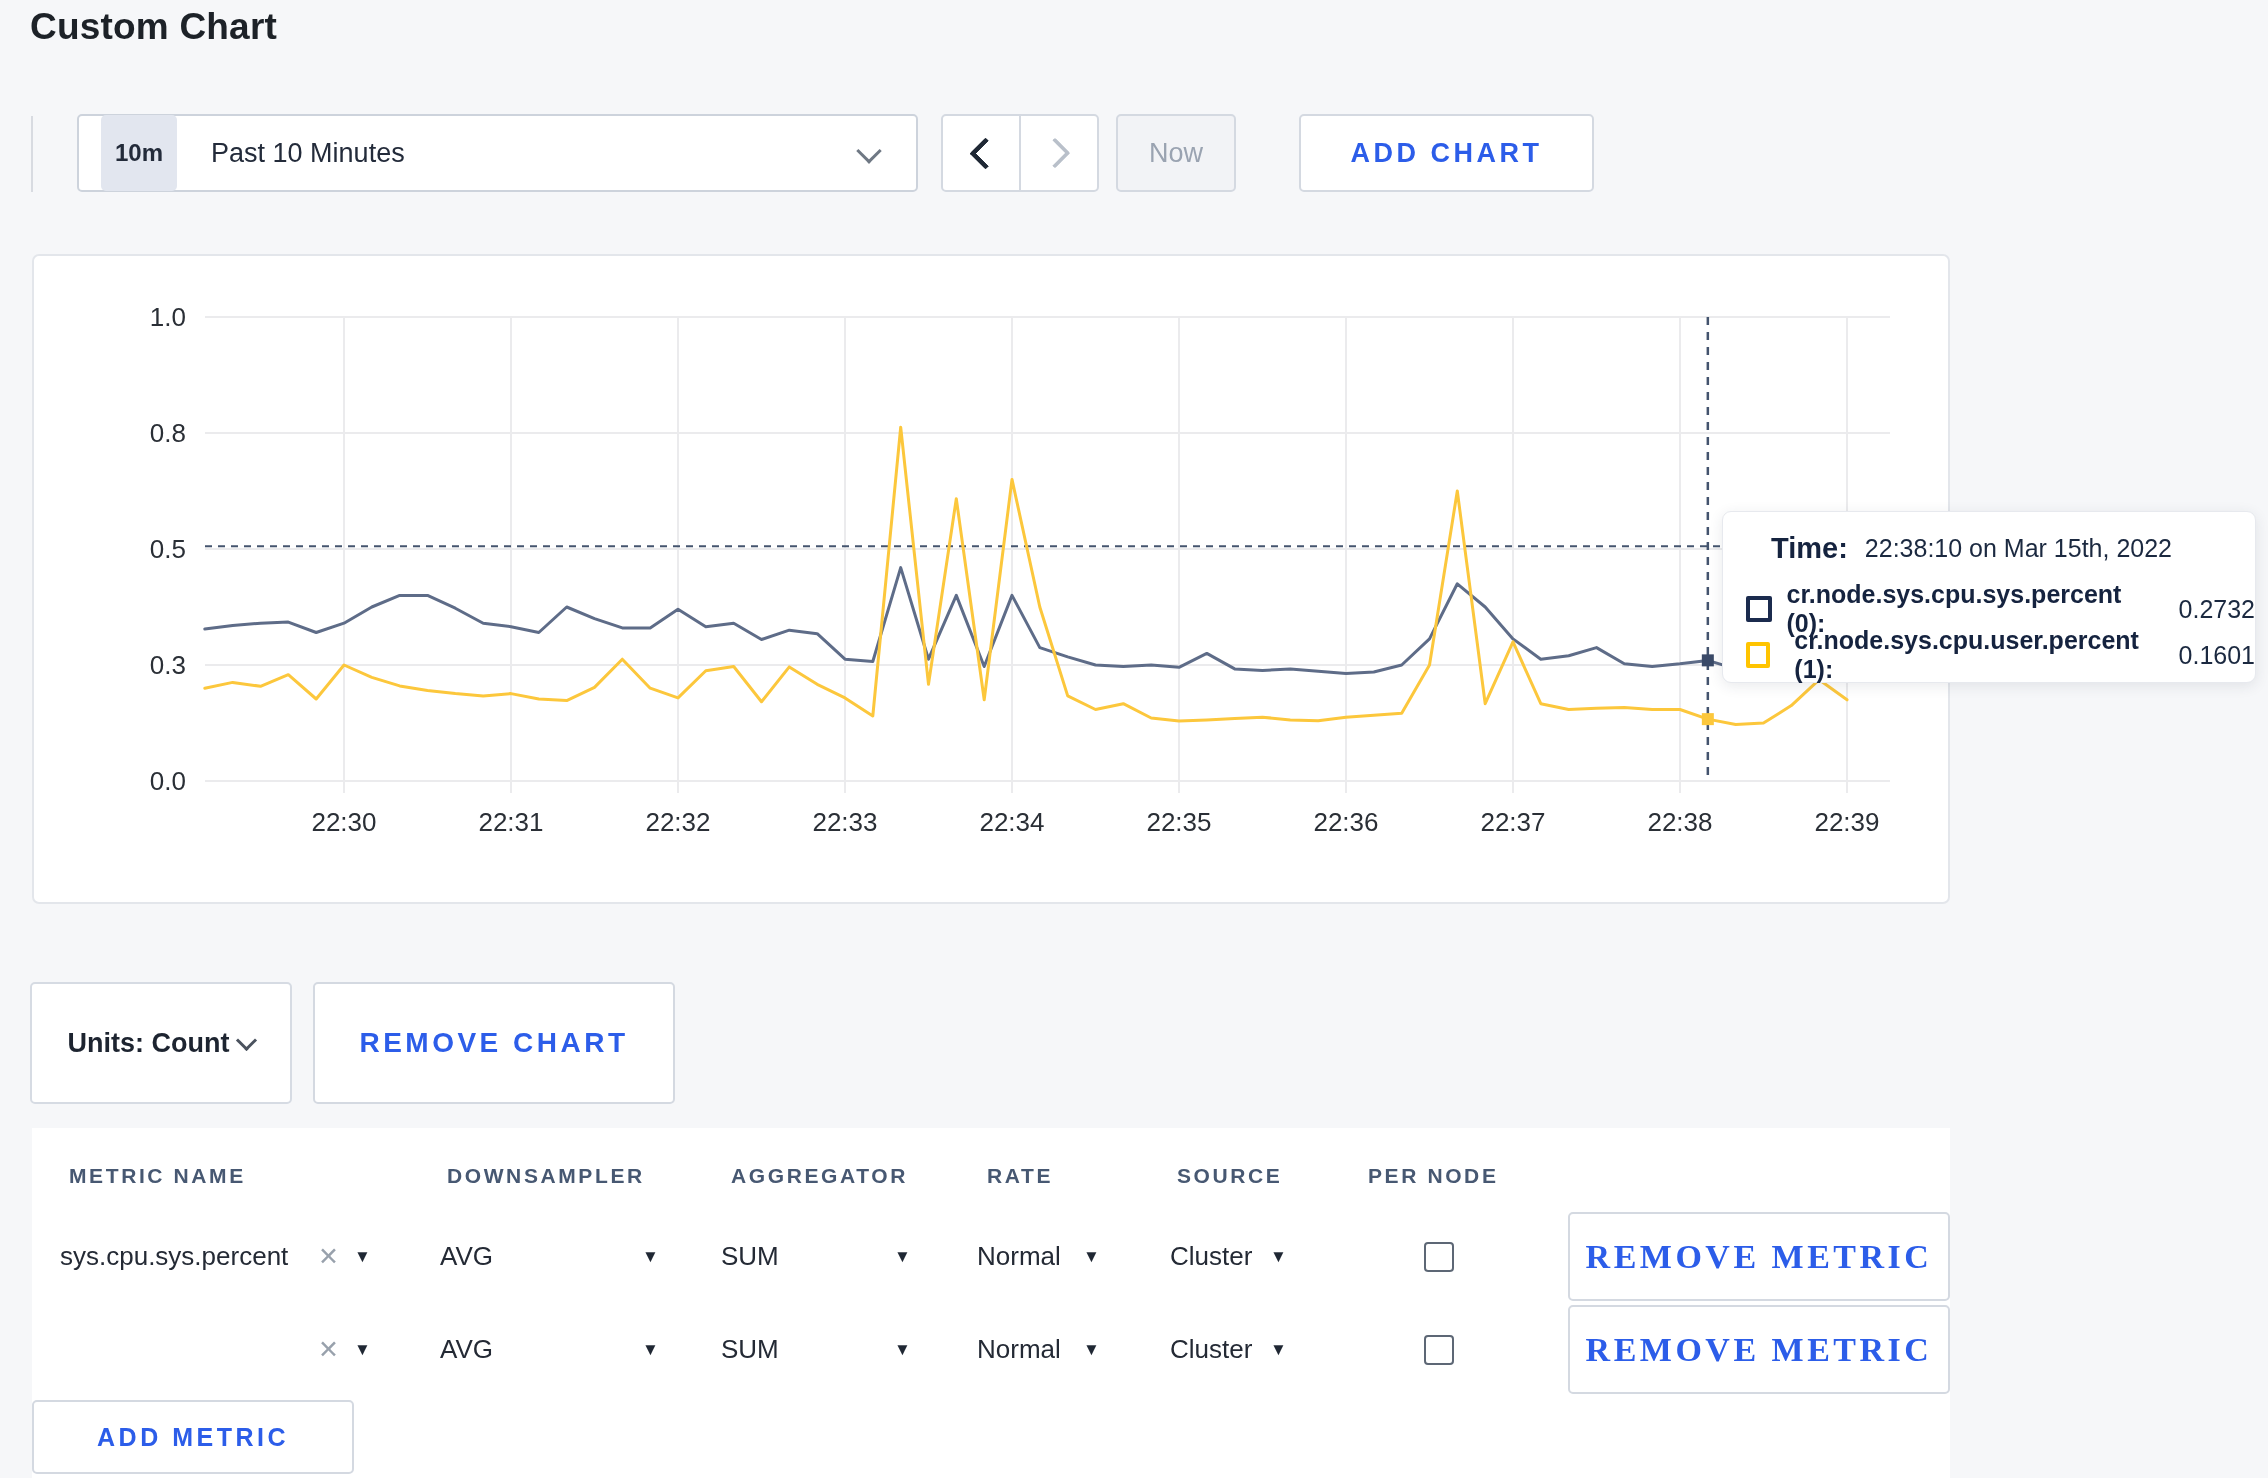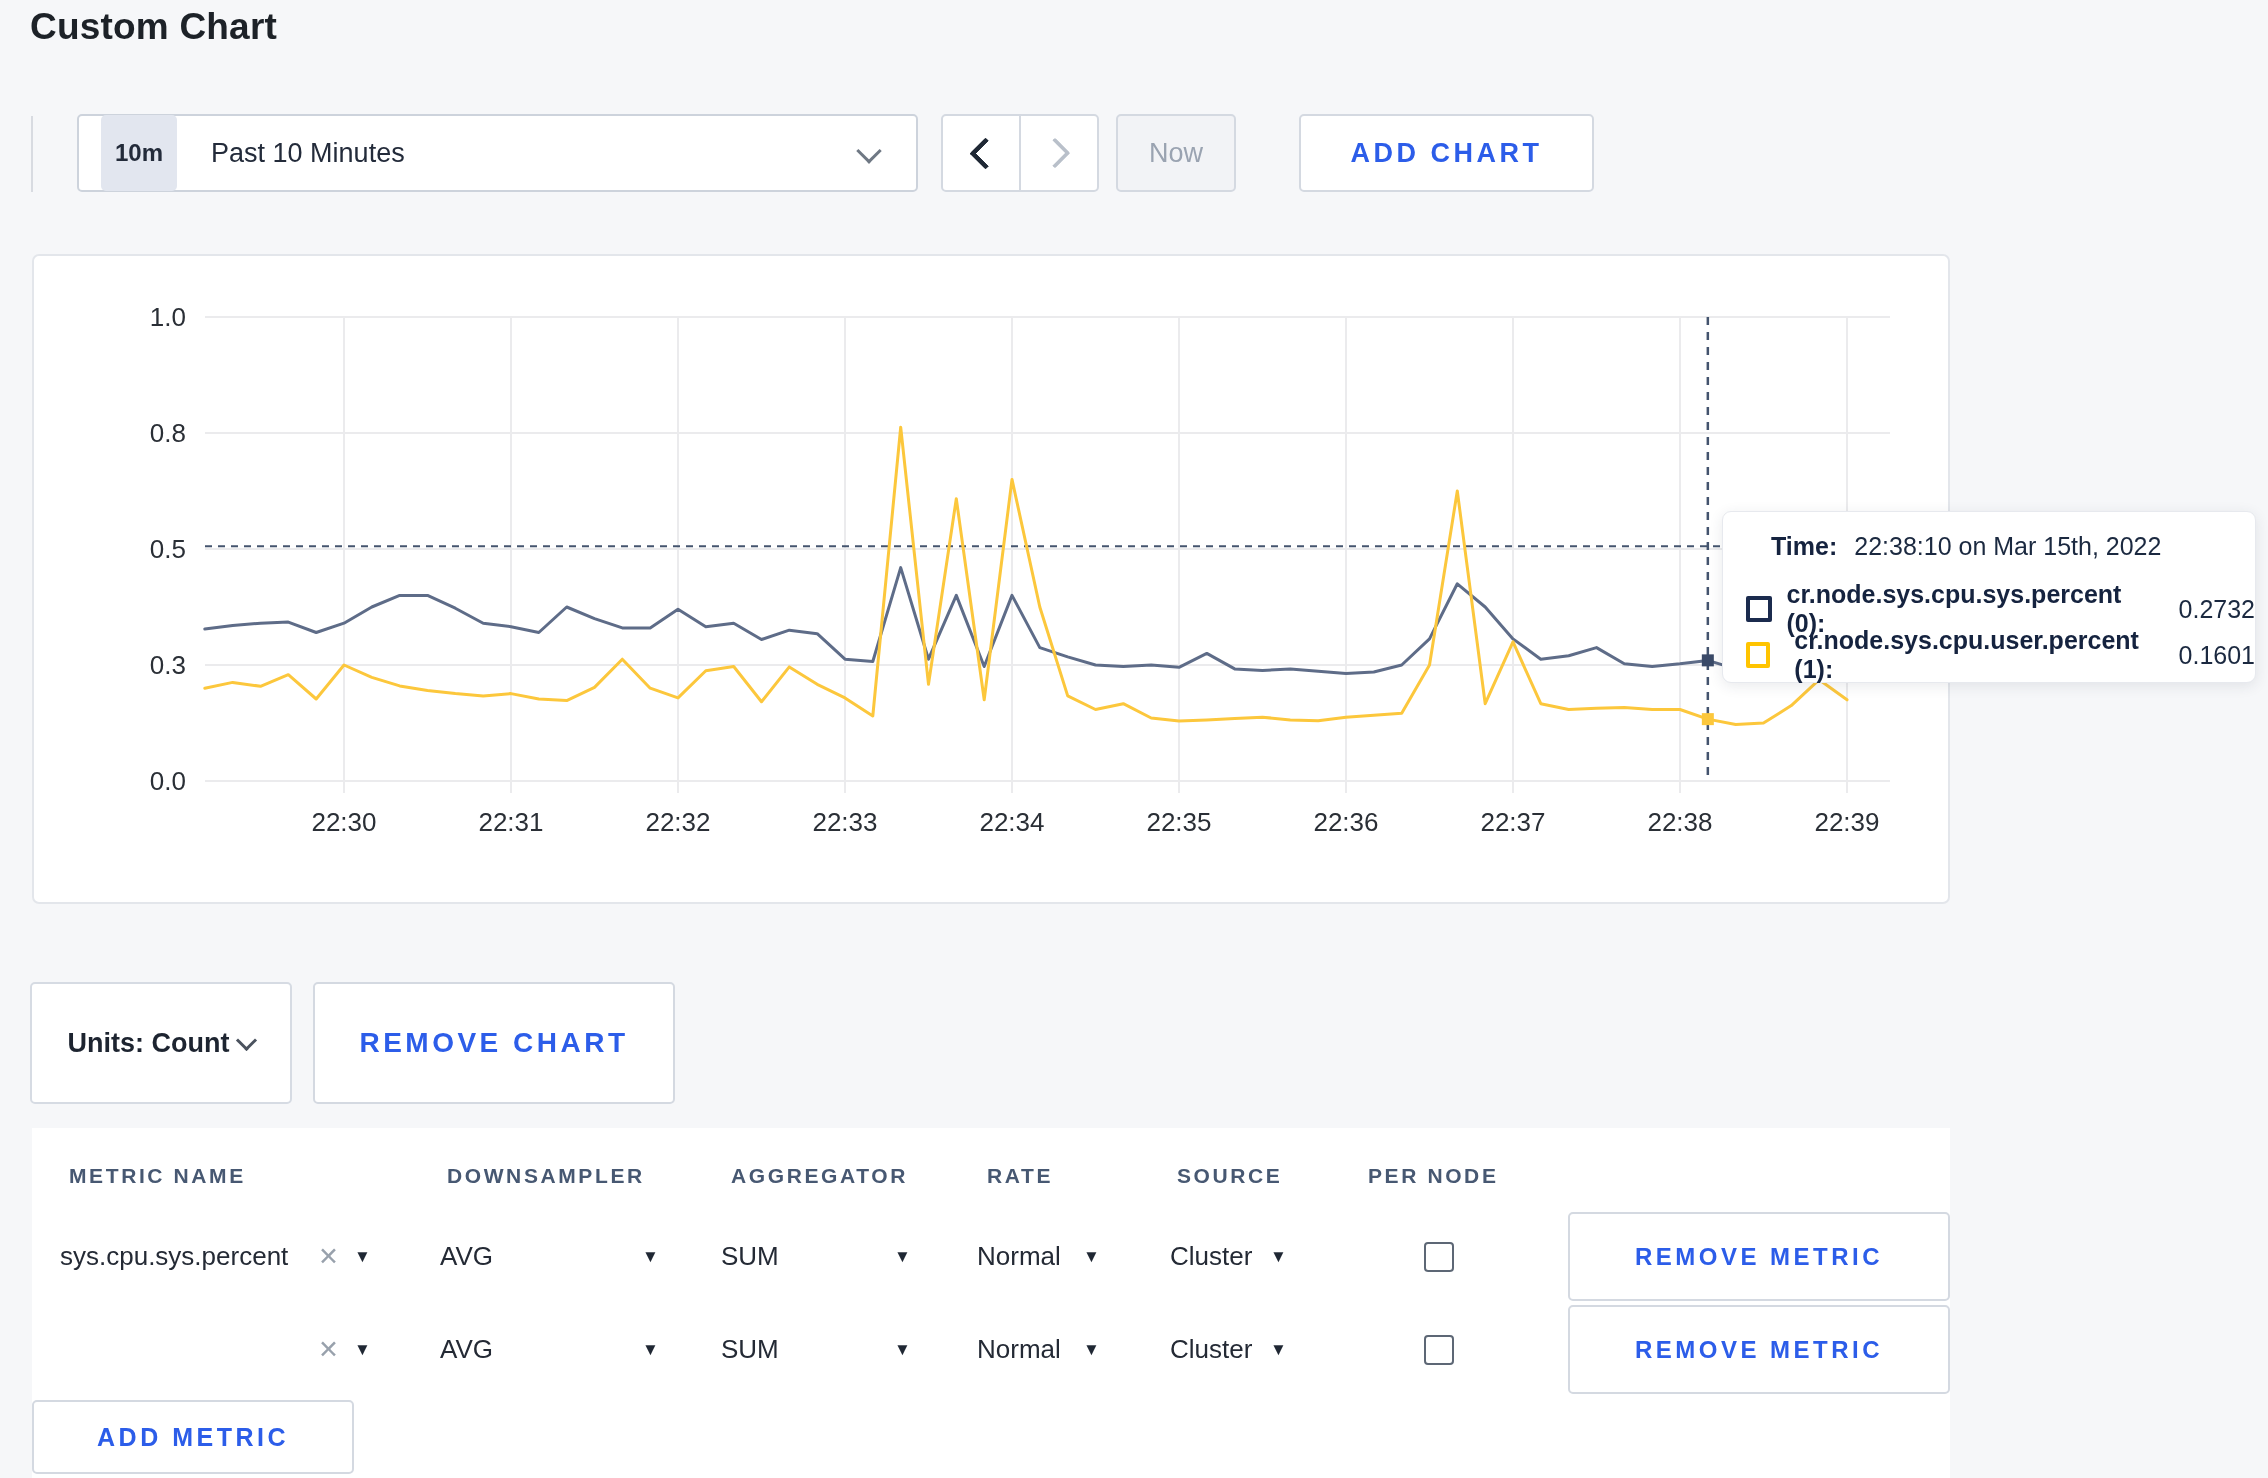--- a/index.html
+++ b/index.html
@@ -66,21 +66,21 @@
   }
   .chart-card svg{position:absolute;left:0;top:0;}
   
   .chart-tooltip{
     position:absolute;left:1722px;top:511px;width:532px;height:170px;
     background:#fff;border:1px solid #e7e9ee;border-radius:9px;
     box-shadow:0 3px 14px rgba(40,50,70,.10);z-index:5;
   }
   .tt-row{position:absolute;display:flex;align-items:center;}
   .tt-time{left:48px;top:20px;gap:17px;}
-  .tt-time-label{font-size:25px;font-weight:700;color:#15233f;}
+  .tt-time-label{font-size:29px;font-weight:700;color:#15233f;}
   .tt-time-value{font-size:25px;color:#1b2940;}
   .tt-series-1{left:23px;top:68px;gap:15px;}
   .tt-series-2{left:23px;top:114px;gap:24px;}
   .tt-swatch{width:18px;height:18px;border:4px solid #1b2b4e;border-radius:2px;background:#fff;}
   .tt-name{font-size:25px;font-weight:700;color:#15233f;}
   .tt-value{font-size:25px;color:#1b2940;margin-left:6px;}
   
   .units-box{
     position:absolute;left:30px;top:982px;width:262px;height:122px;
     background:#fff;border:2px solid #d6dbe3;border-radius:5px;box-sizing:border-box;
@@ -101,21 +101,21 @@
     letter-spacing:2.6px;white-space:nowrap;
   }
   .metric-row{position:absolute;left:0;width:1918px;height:93px;}
   .cell{position:absolute;top:0;height:93px;display:flex;align-items:center;font-size:26px;color:#242a35;white-space:nowrap;}
   .x-icon{color:#98a1ac;font-size:25px;cursor:pointer;}
   .caret{font-size:17px;color:#1f2733;cursor:pointer;}
   .checkbox{
     position:absolute;width:26px;height:26px;top:32px;
     border:2px solid #5d6775;border-radius:4px;background:#fff;cursor:pointer;
   }
-  .remove-metric-btn{position:absolute;left:1536px;top:2px;width:382px;height:89px;font-size:24px;}
+  .remove-metric-btn{position:absolute;left:1536px;top:2px;width:382px;height:89px;font-size:34px;font-family:Liberation Serif, serif;}
   .add-metric-btn{position:absolute;left:32px;top:1400px;width:322px;height:74px;font-size:25px;}
 </style>
 </head>
 <body>
 
 <div class="page-title">Custom Chart</div>
 
 <div class="toolbar-divider"></div>
 
 <div class="time-picker">

